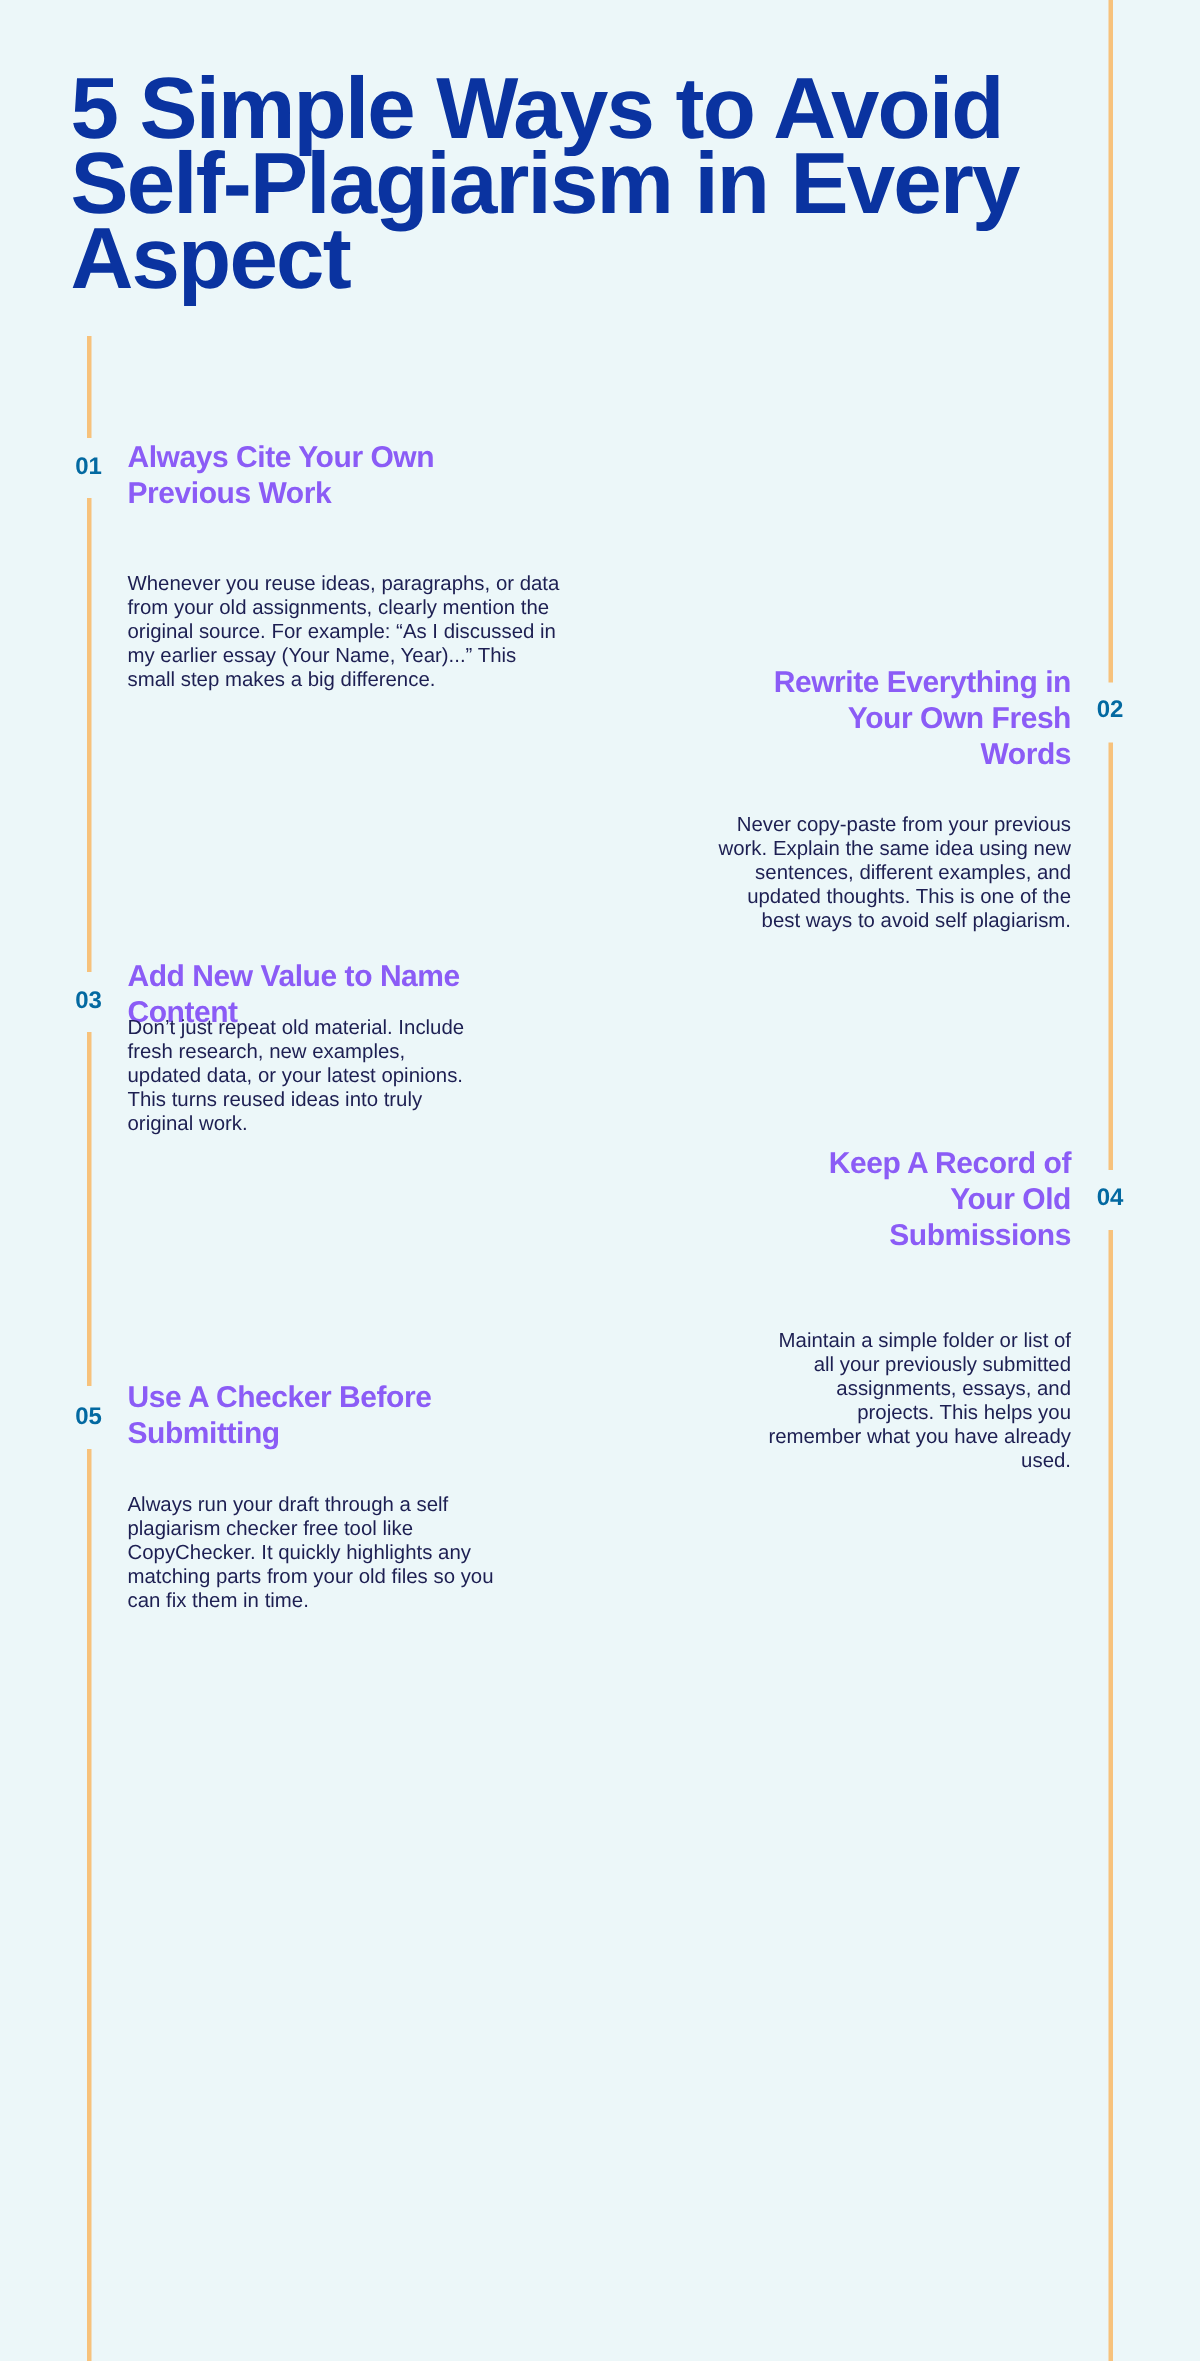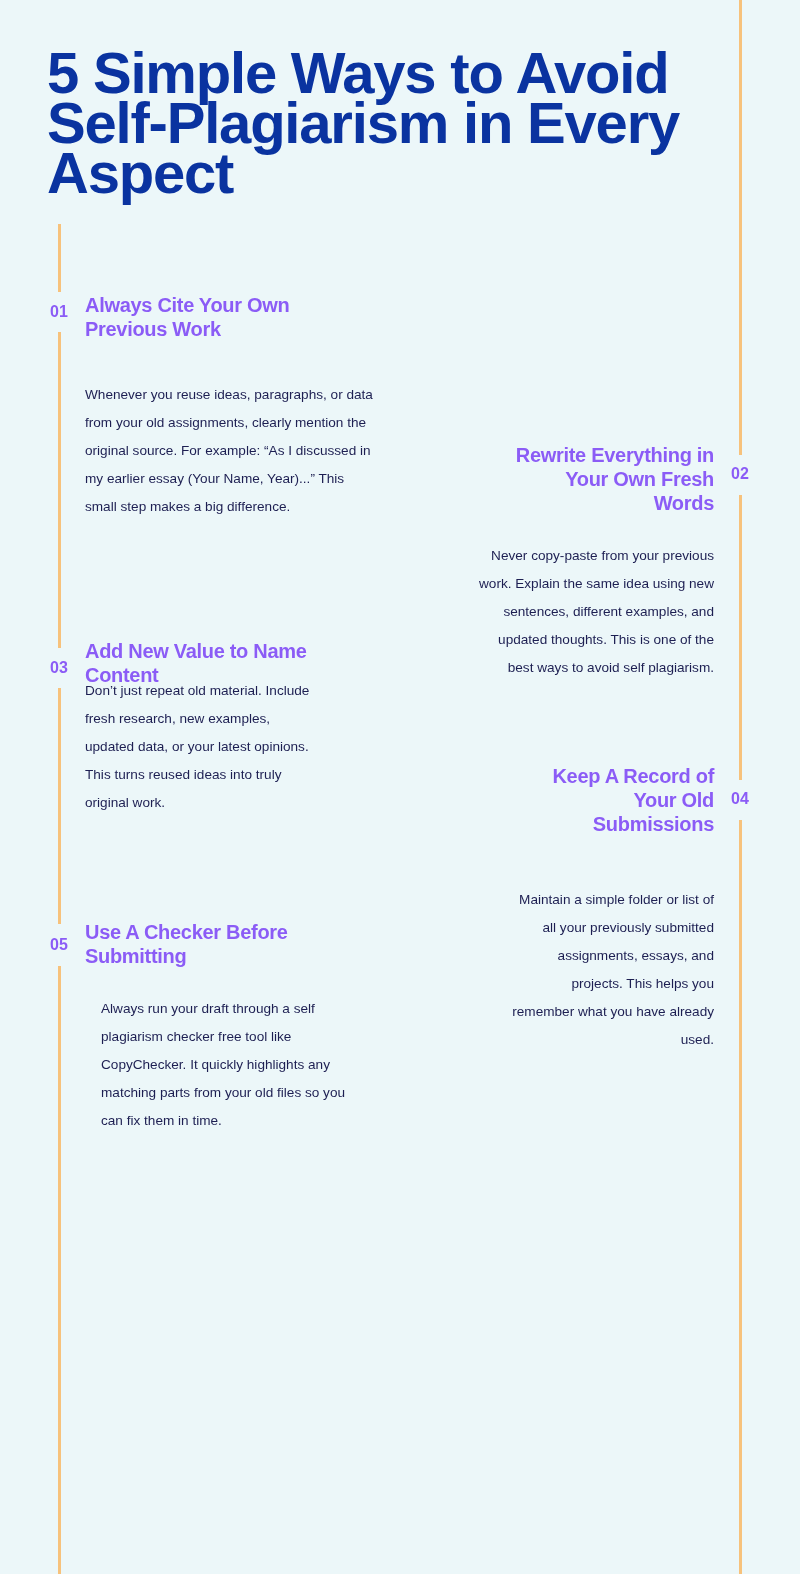--- a/index.html
+++ b/index.html
@@ -26,37 +26,37 @@
     }
     .rail {
       position: absolute;
       width: 3px;
       background: #f7c27c;
     }
     .num {
       position: absolute;
       font-size: 16px;
       font-weight: 700;
-      color: #8b5cf6;
+      color: #0369a1;
       width: 30px;
       text-align: center;
       line-height: 20px;
     }
     .step-title {
       position: absolute;
       font-size: 20px;
       line-height: 24px;
       font-weight: 700;
       color: #8b5cf6;
       letter-spacing: -0.3px;
     }
     .step-body {
       position: absolute;
       font-size: 13.6px;
-      line-height: 28px;
+      line-height: 16px;
       color: #1d1f52;
     }
     .right { text-align: right; }
   </style>
 </head>
 <body>
 
 <h1 class="page-title">5 Simple Ways to Avoid Self-Plagiarism in Every Aspect</h1>
 
 <div class="rail" style="left:58px; top:224px; height:68px;"></div>
@@ -88,14 +88,14 @@
 
 <section>
   <div class="num" style="left:725px; top:789px;">04</div>
   <h2 class="step-title right" style="left:530px; top:764px; width:184px;">Keep A Record of Your Old Submissions</h2>
   <p class="step-body right" style="left:506px; top:851px; width:208px;margin-top:35px;">Maintain a simple folder or list of all your previously submitted assignments, essays, and projects. This helps you remember what you have already used.</p>
 </section>
 
 <section>
   <div class="num" style="left:44px; top:935px;">05</div>
   <h2 class="step-title" style="left:85px; top:920px; width:230px;">Use A Checker Before Submitting</h2>
-  <p class="step-body" style="left:85px; top:995px; width:252px;margin-left:16px;">Always run your draft through a self plagiarism checker free tool like CopyChecker. It quickly highlights any matching parts from your old files so you can fix them in time.</p>
+  <p class="step-body" style="left:85px; top:995px; width:252px;">Always run your draft through a self plagiarism checker free tool like CopyChecker. It quickly highlights any matching parts from your old files so you can fix them in time.</p>
 </section>
 
 </body></html>

